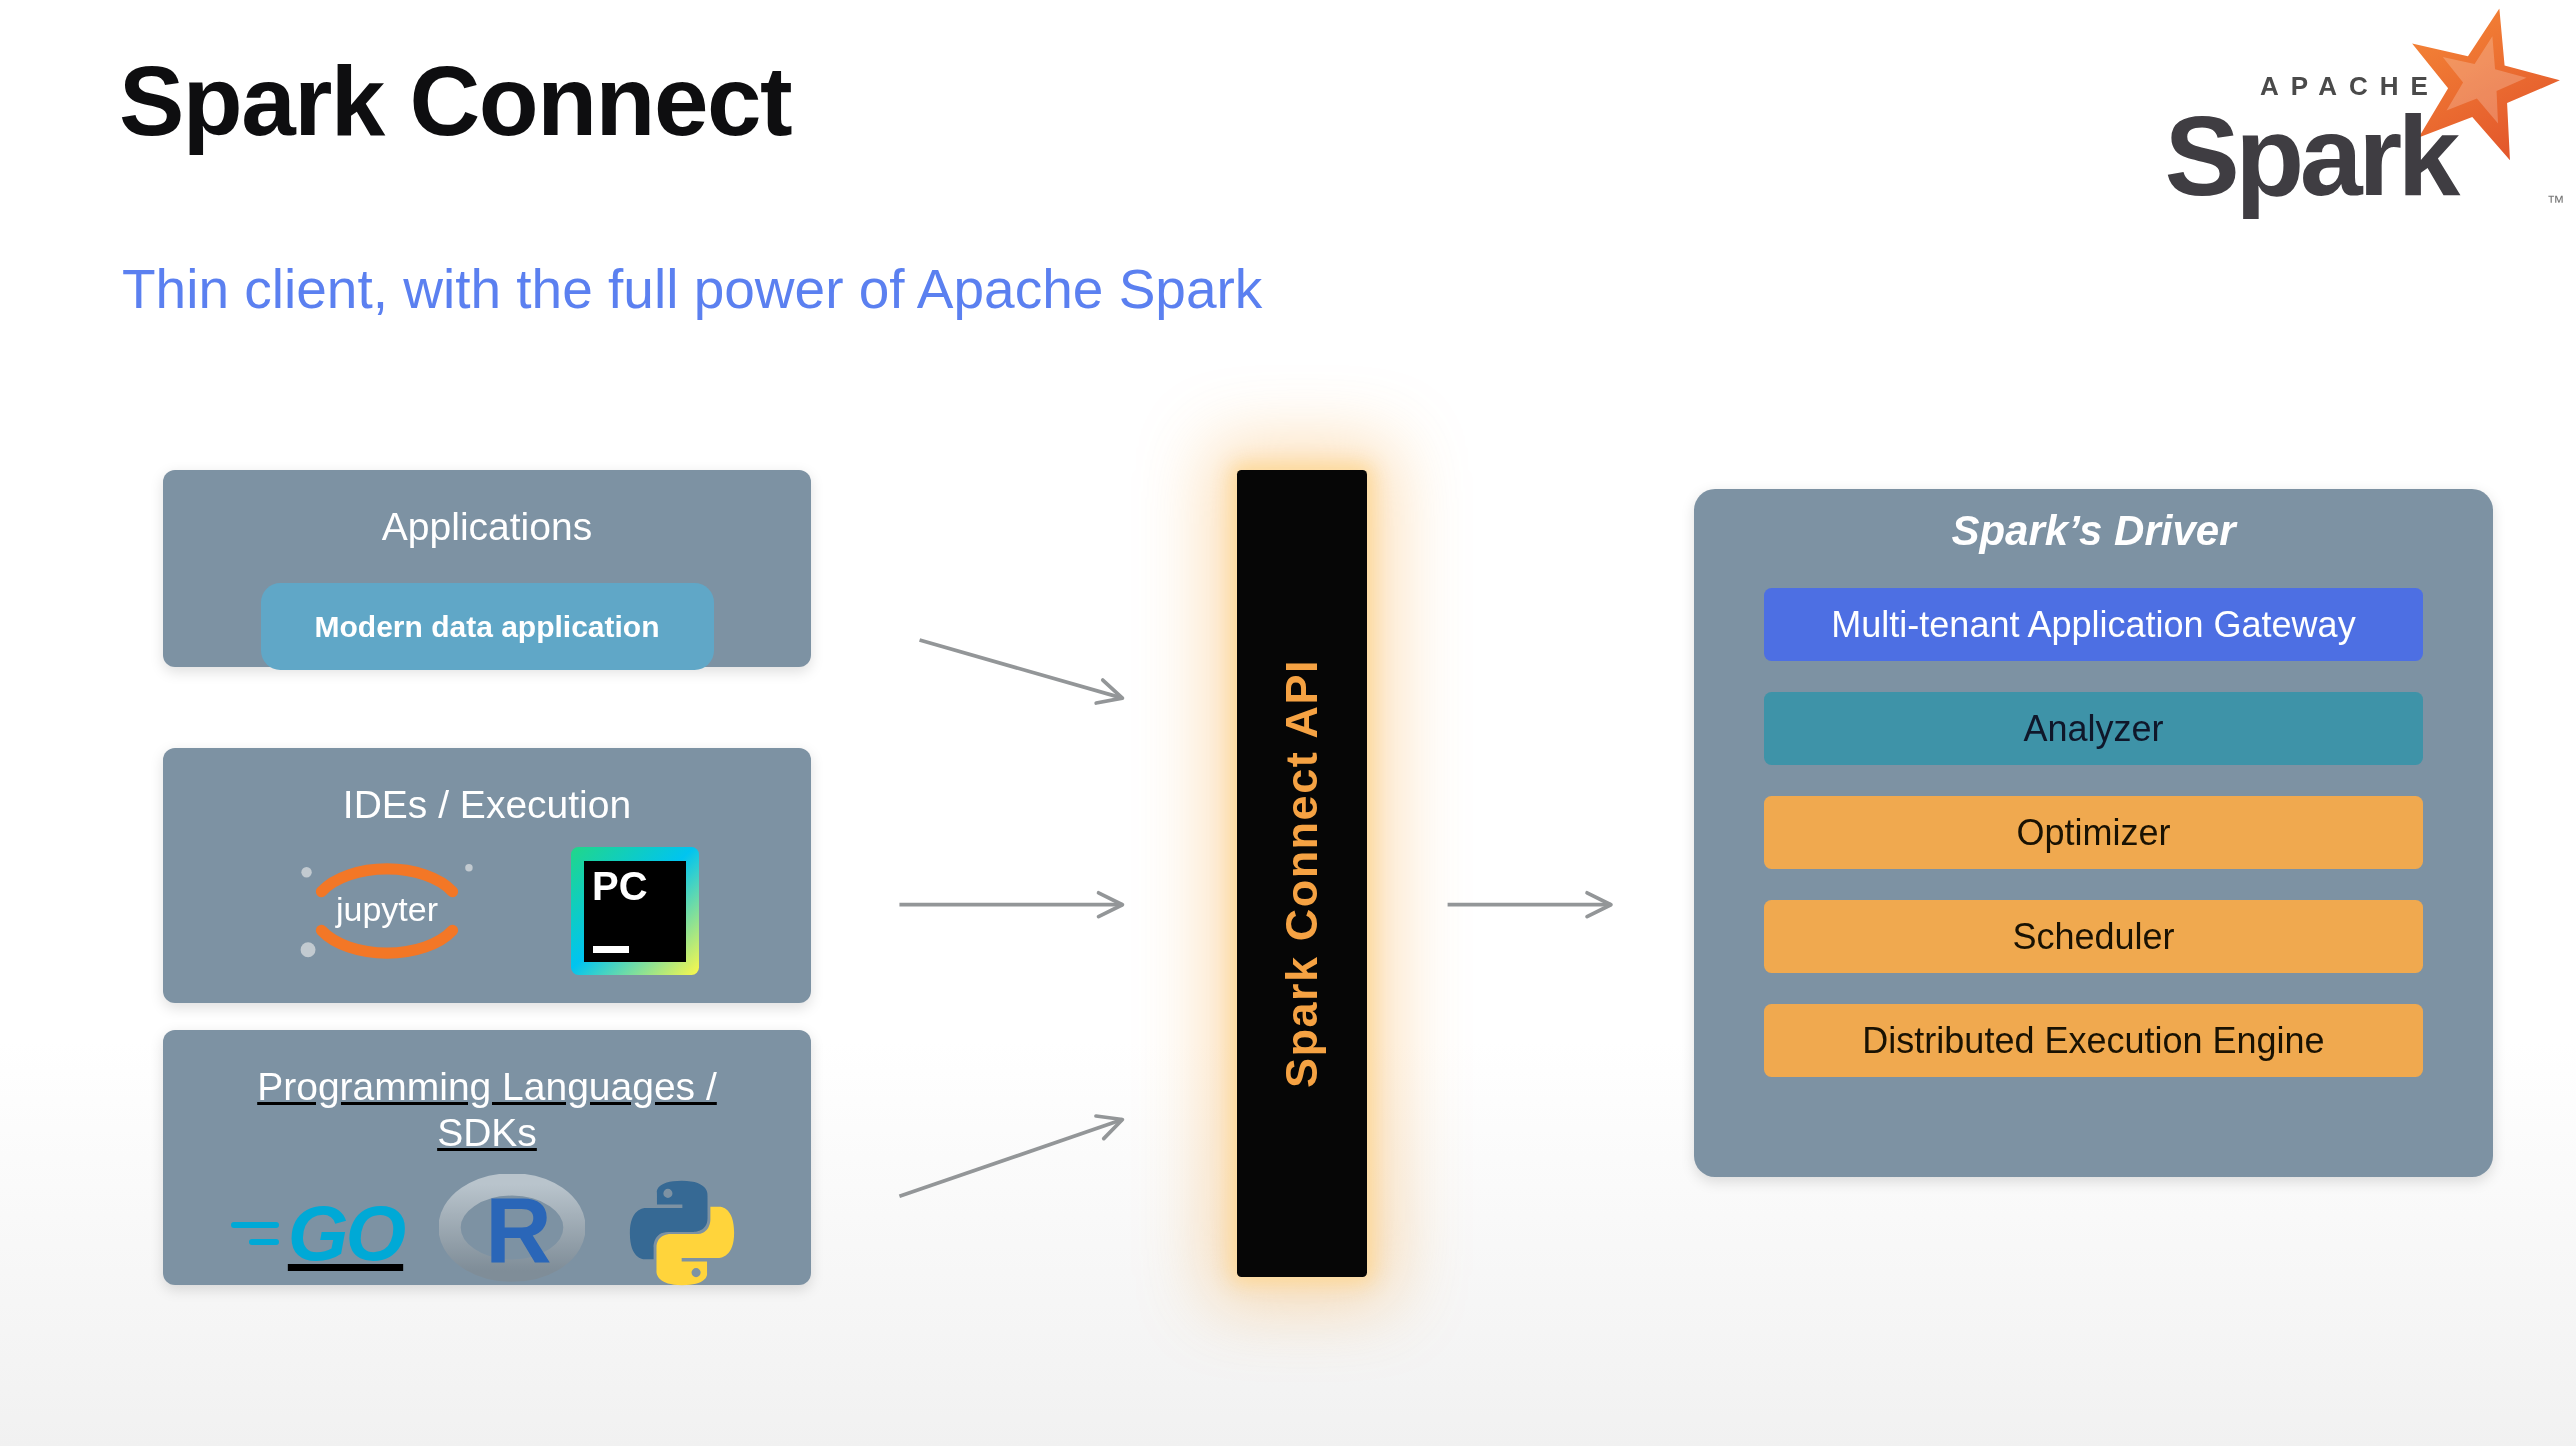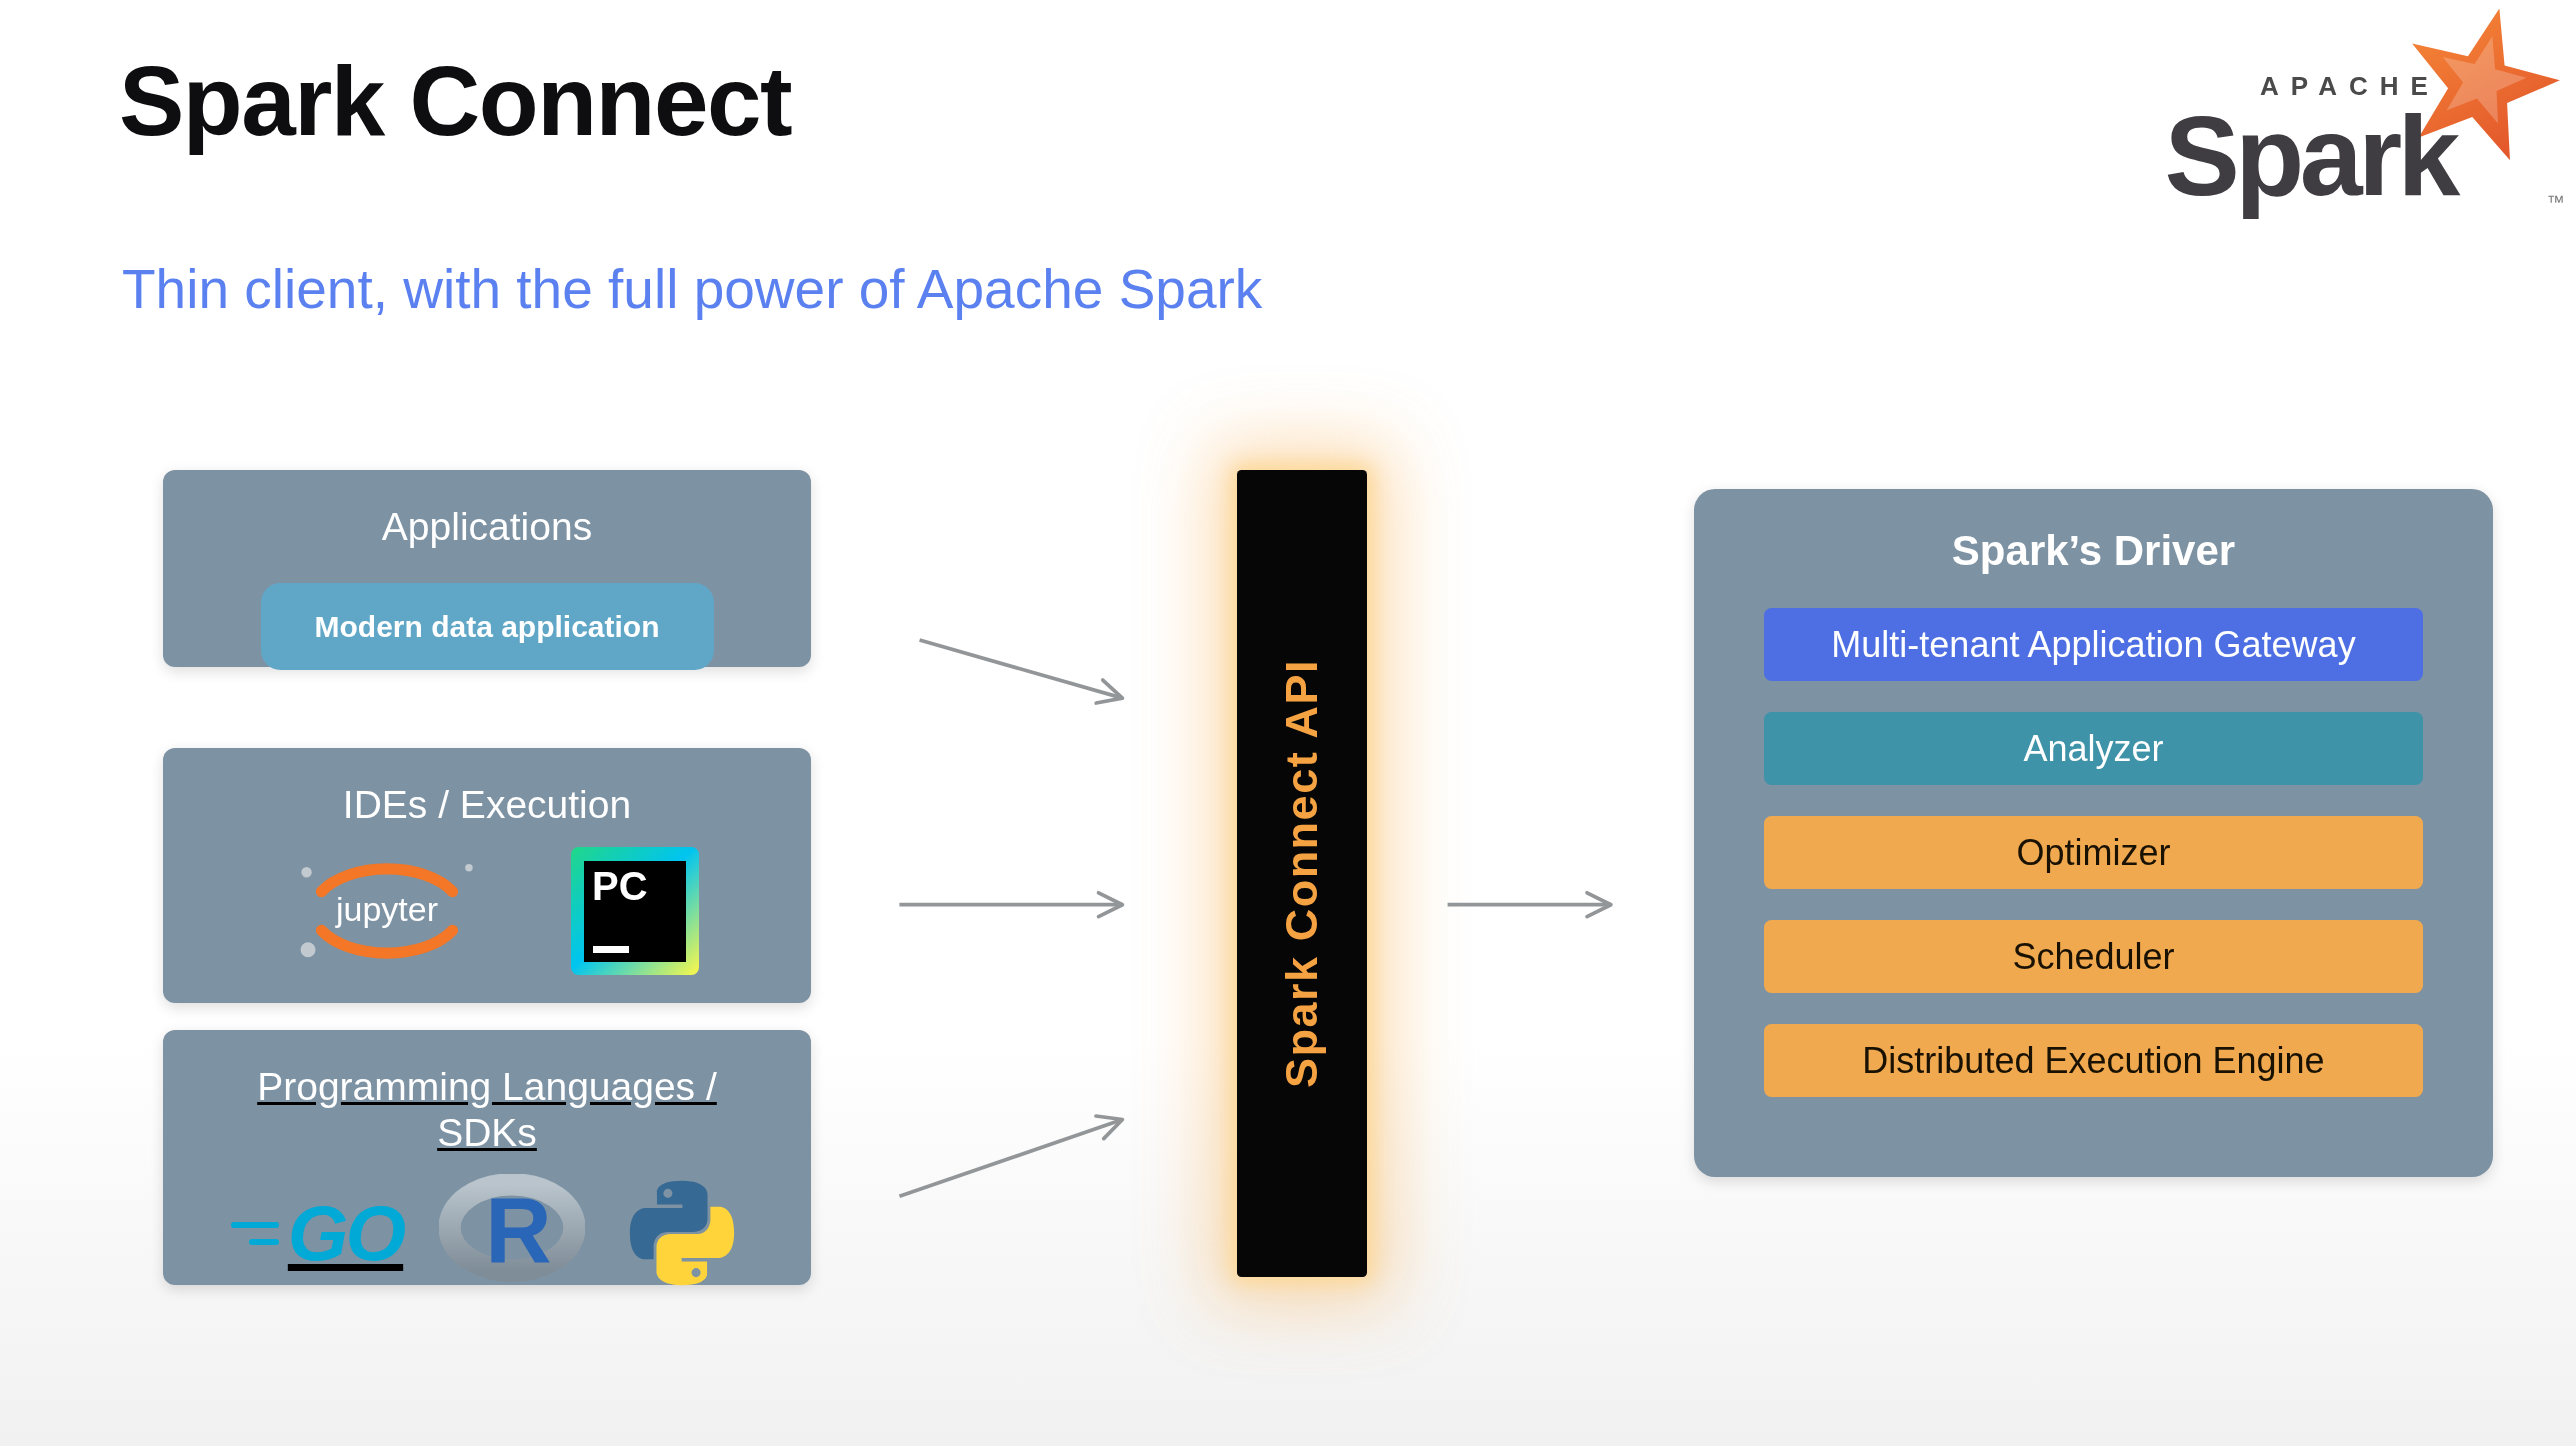--- a/index.html
+++ b/index.html
@@ -46,25 +46,25 @@
   .rlogo{position:relative;width:146px;height:119px;}
   .rlogo .r-text{position:absolute;left:46px;top:4.5px;font-size:92px;font-weight:800;color:#2a66b8;}
   
   
   .connector{position:absolute;left:1237px;top:470px;width:130px;height:807px;background:#060606;border-radius:4.5px;
              display:flex;align-items:center;justify-content:center;
              box-shadow:0 0 19.4px 6px rgba(253,216,150,0.95),0 0 71px 27px rgba(246,166,60,0.38);}
   .connector .vlabel{writing-mode:vertical-rl;transform:rotate(180deg);color:#f5a243;font-size:45px;font-weight:600;letter-spacing:1.5px;white-space:nowrap;}
   
   .driver{position:absolute;left:1694px;top:489px;width:799px;height:688px;background:#7d92a3;border-radius:21px;box-shadow:0 4.5px 13.4px rgba(0,0,0,0.13);}
-  .driver-title{color:#ffffff;font-size:42px;font-weight:600;text-align:center;margin-top:38px;}
+  .driver-title{color:#ffffff;font-size:42px;font-weight:600;text-align:center;margin-top:18px;font-style:italic;}
   .driver-rows{margin-top:33px;padding:0 70px;}
   .drow{height:73px;margin-bottom:31px;border-radius:7.5px;display:flex;align-items:center;justify-content:center;font-size:36px;font-weight:500;}
   .row-blue{background:#4d6fe3;color:#ffffff;}
-  .row-teal{background:#3e93a8;color:#ffffff;}
+  .row-teal{background:#3e93a8;color:#0f172a;}
   .row-orange{background:#f0a94f;color:#191203;}
   
   .arrows{position:absolute;left:0;top:0;width:2576px;height:1447px;pointer-events:none;}
 </style>
 </head>
 <body>
 
 <div class="canvas">
 
   <div class="title">Spark Connect</div>

